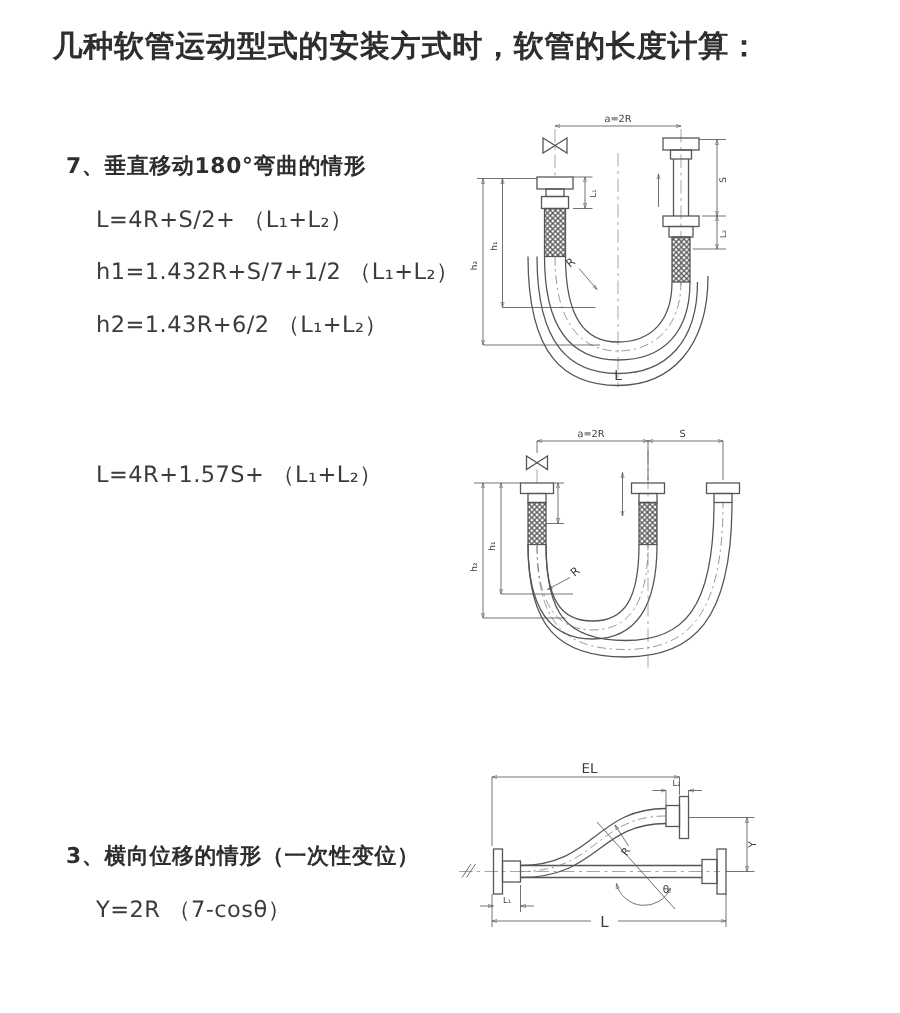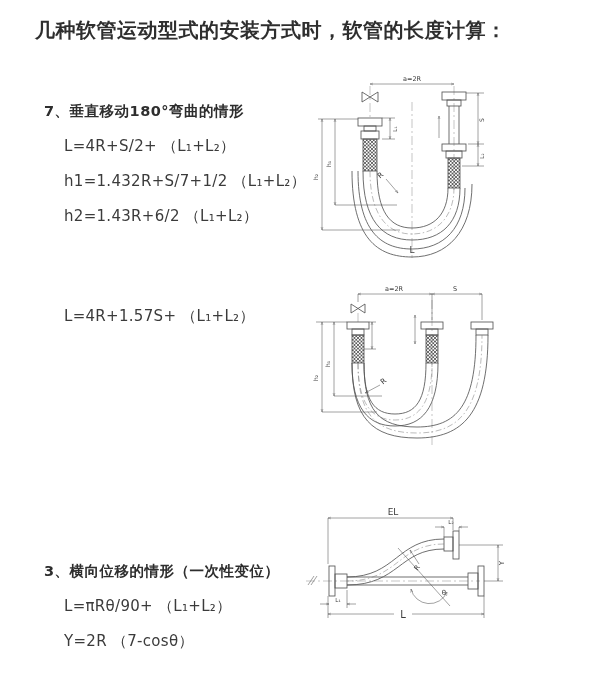--- a/index.html
+++ b/index.html
@@ -170,21 +170,20 @@
     <text transform="rotate(-90 16 96)" x="16" y="96" text-anchor="middle" font-size="6">h₂</text>
   </g>
   <g>
     <line class="dim" x1="78" y1="103" x2="63" y2="111" marker-end="url(#ar)"></line>
     <text transform="rotate(-40 83 101)" x="83" y="101" text-anchor="middle" font-size="7.5">R</text>
   </g>
 </svg>
 
 <div class="section" id="sec3">
   <div class="section-heading">3、横向位移的情形（一次性变位）</div>
-  <div class="formula">L=πRθ/90+ （L₁+L₂）</div>
   <div class="formula">Y=2R （7-cosθ）</div>
 </div>
 
 <svg id="diag3" class="diagram" width="272" height="152" viewBox="0 0 272 152">
   <g>
     <line class="dim" x1="30" y1="22" x2="155" y2="22" marker-start="url(#ar)" marker-end="url(#ar)"></line>
     <line class="dim" x1="30" y1="22" x2="30" y2="68"></line>
     <line class="dim" x1="155" y1="22" x2="155" y2="34"></line>
     <text x="95" y="19" text-anchor="middle" font-size="9">EL</text>
   </g>

